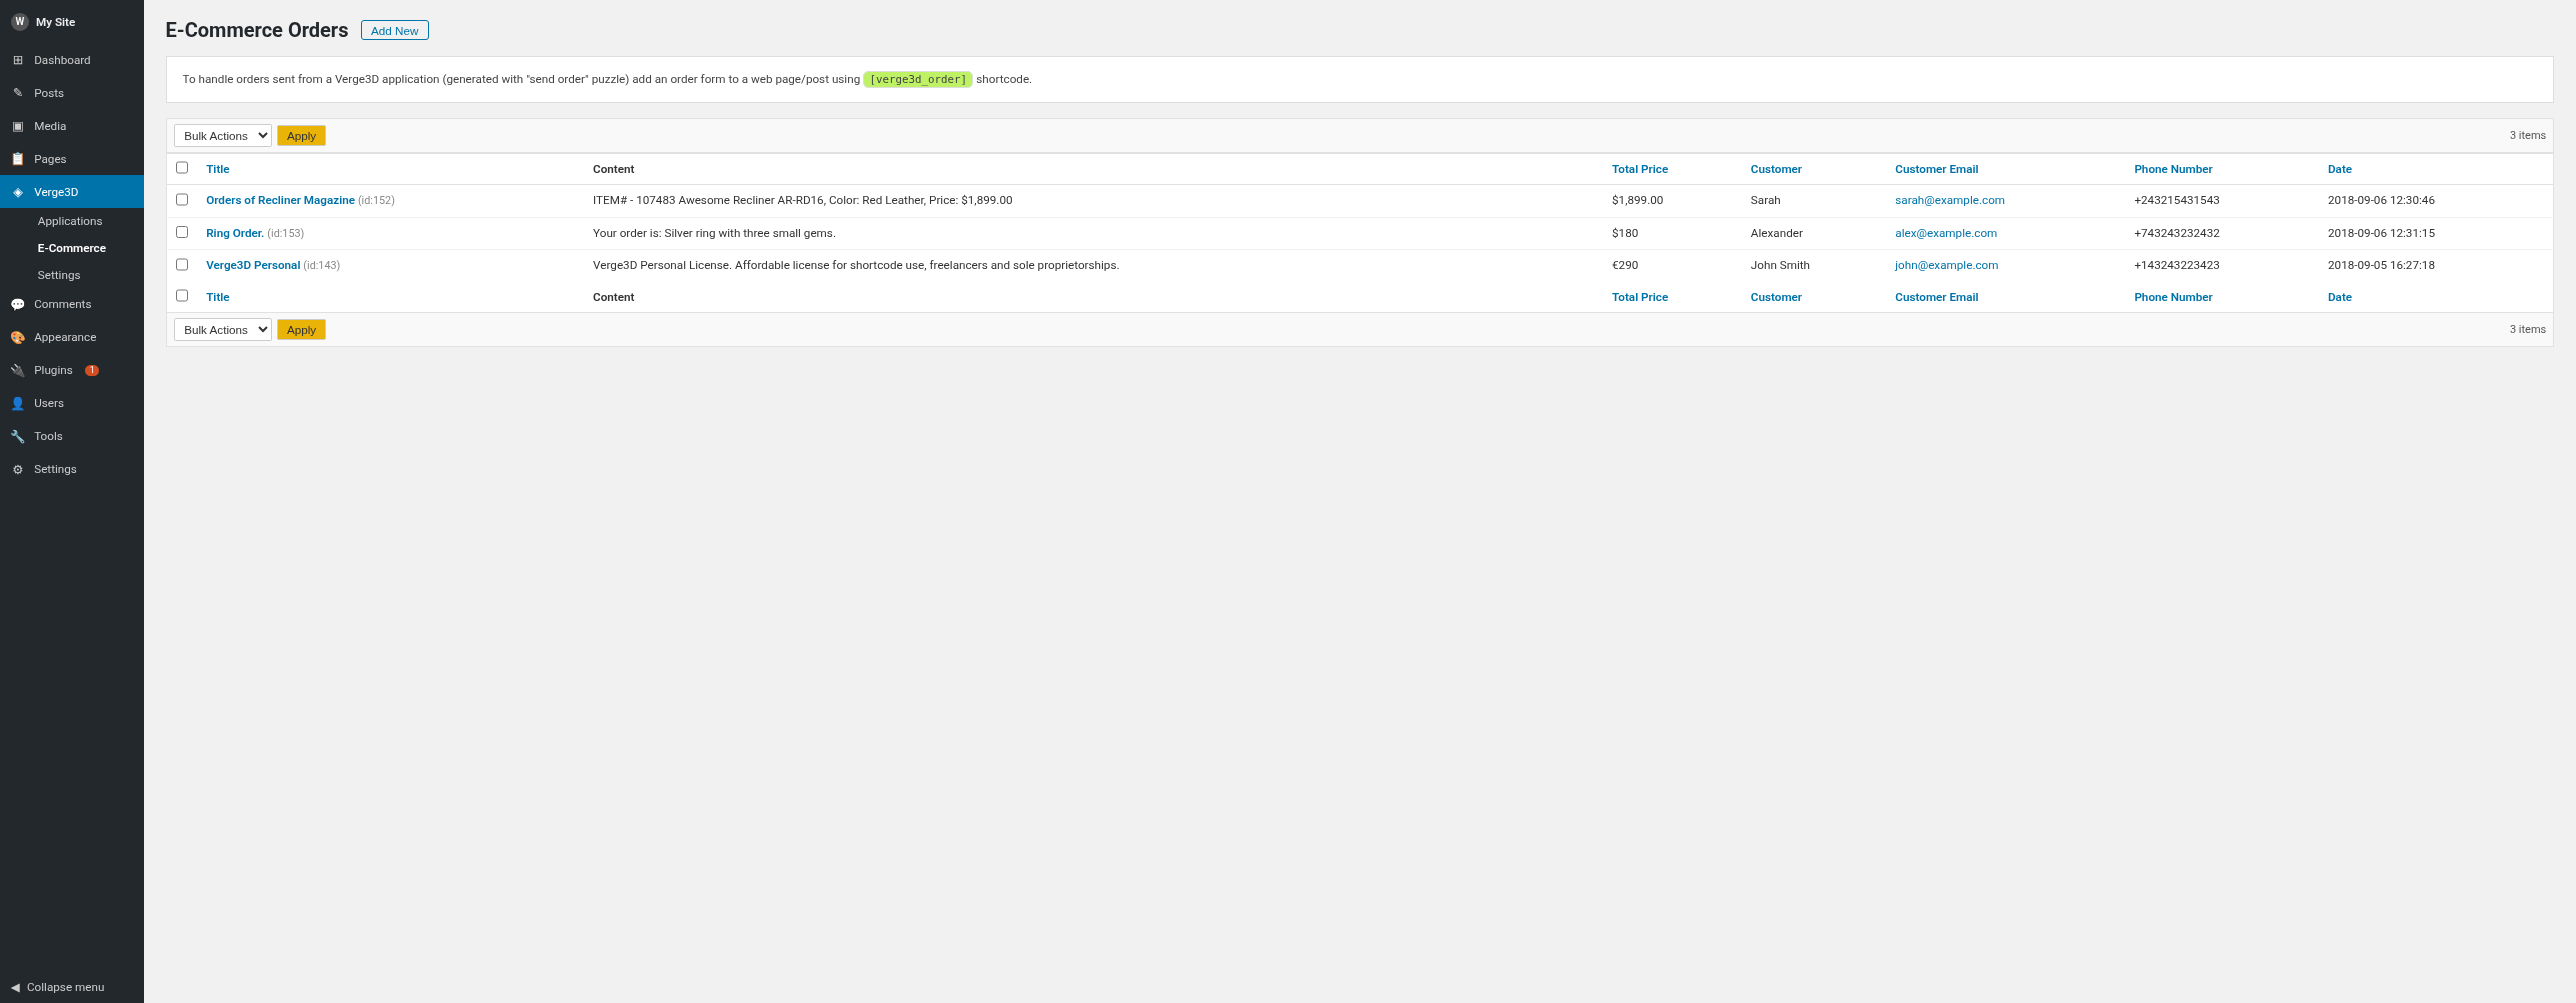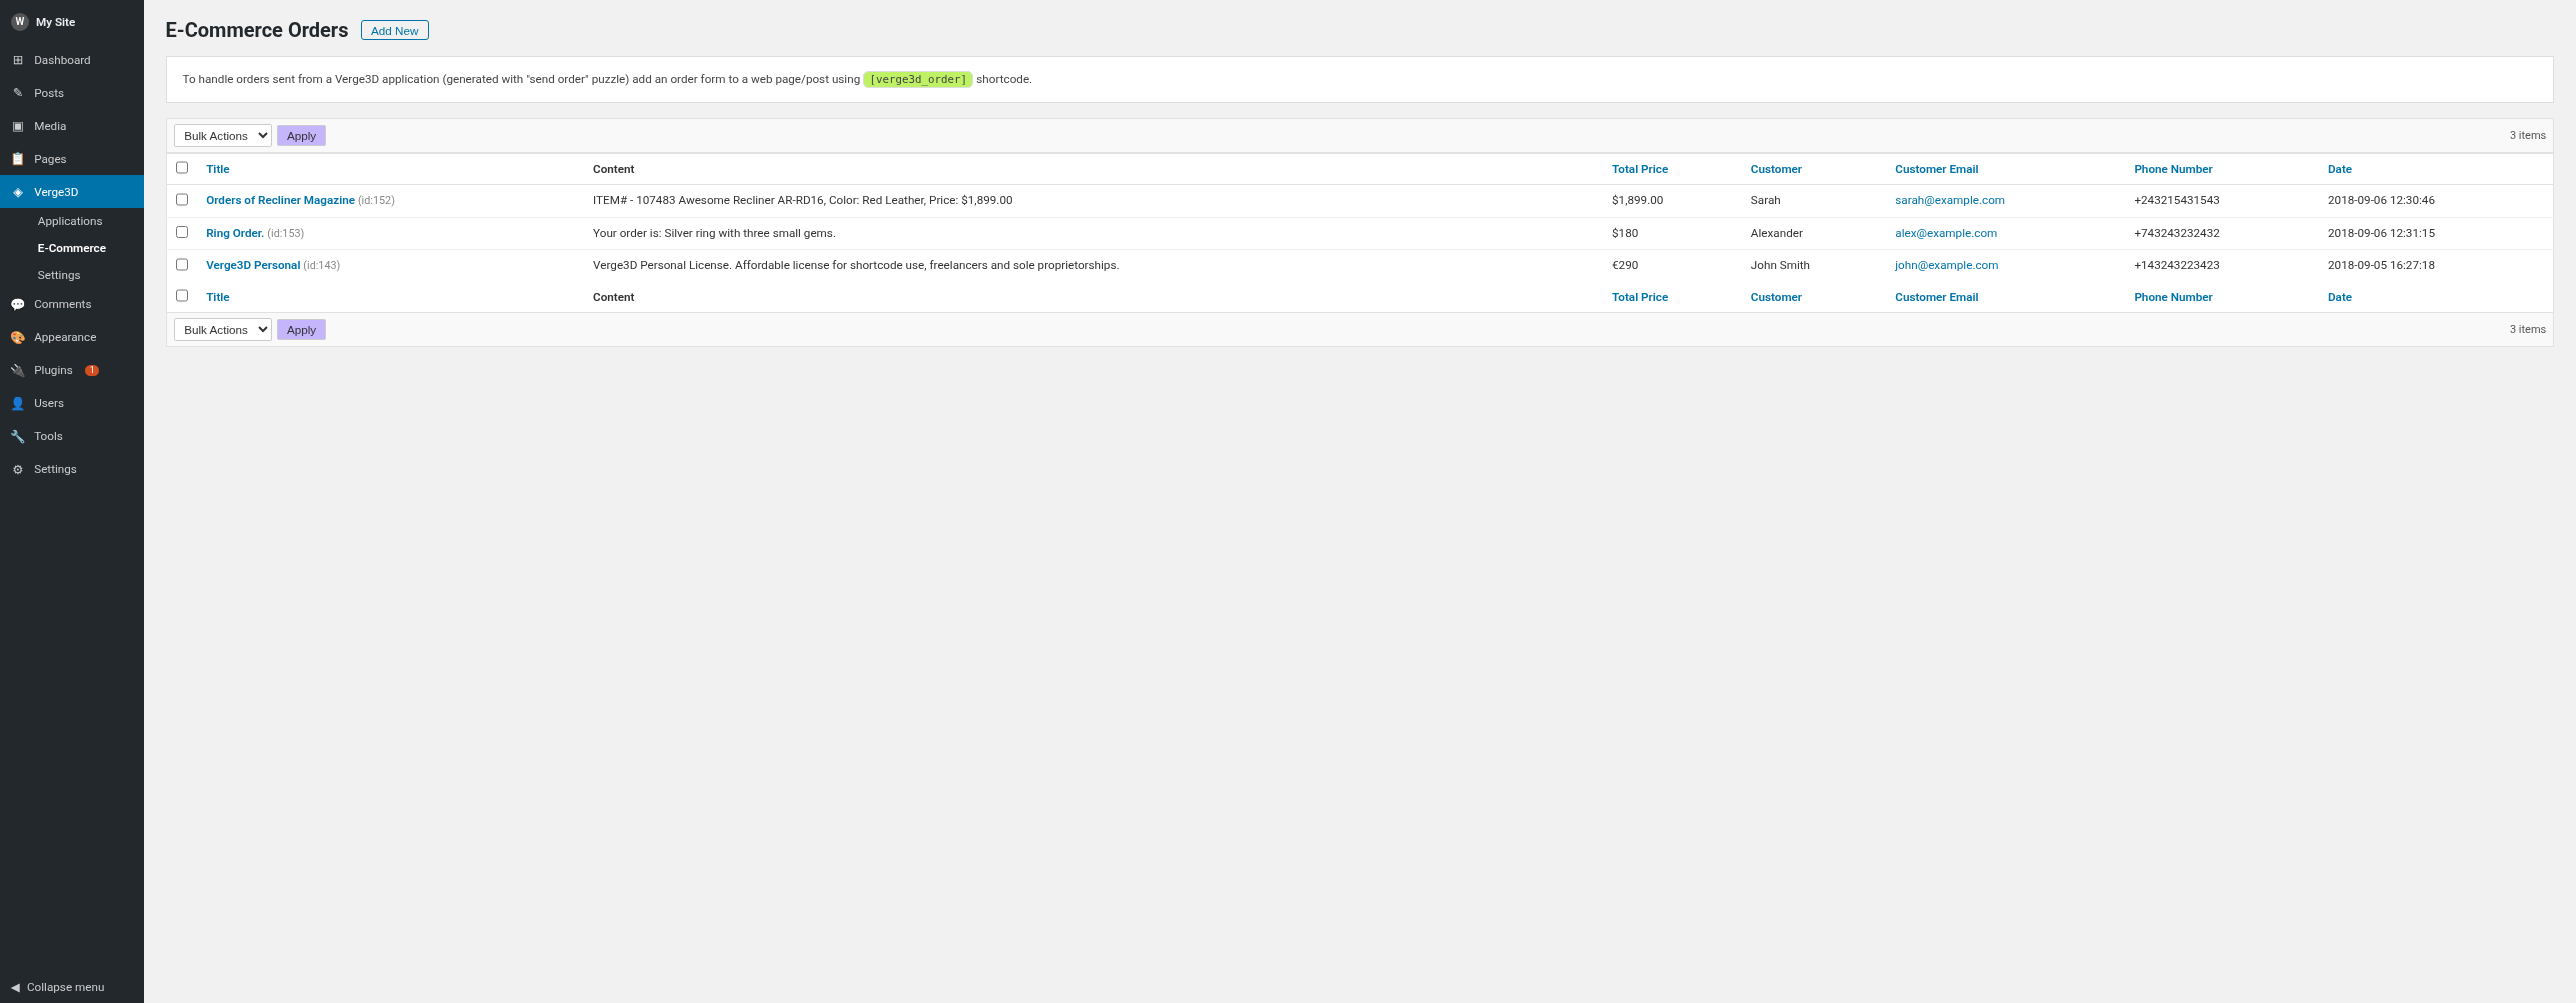--- a/index.html
+++ b/index.html
@@ -124,21 +124,21 @@
       border: 0.9px solid #ccc;
       border-radius: 1.8px;
       font-size: 11.7px;
       background: #fff;
       color: #333;
       cursor: pointer;
     }
     .apply-btn {
       padding: 2.7px 9px;
       border: 0.9px solid #ccc;
-      background: #c4b5fd;
+      background: #eab308;
       color: #333;
       border-radius: 1.8px;
       font-size: 11.7px;
       cursor: pointer;
     }
 
     
     .orders-table {
       width: 100%;
       border-collapse: collapse;

